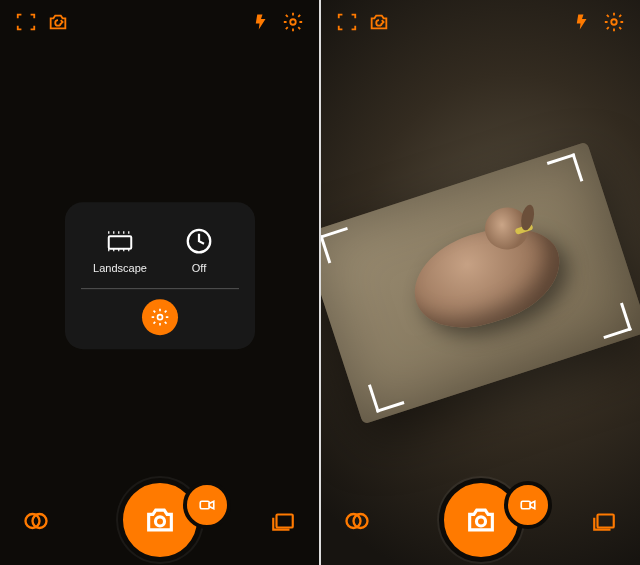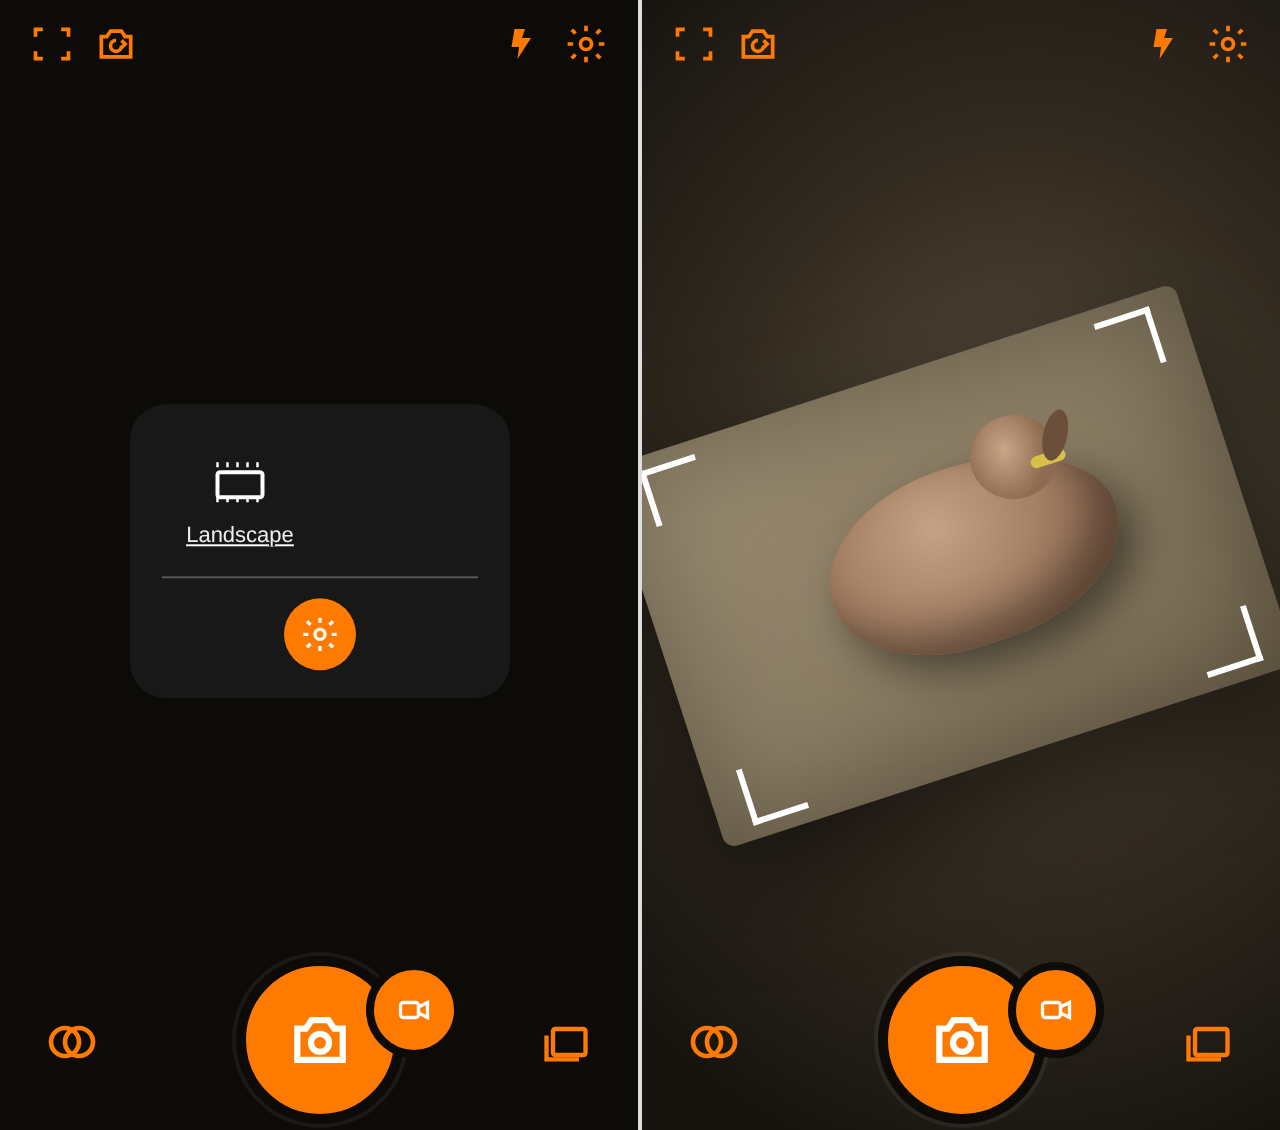--- a/index.html
+++ b/index.html
@@ -20,21 +20,21 @@
   .shutter-wrap{position:relative;width:90px;height:90px;}
   .shutter{position:absolute;left:50%;top:50%;transform:translate(-50%,-50%);width:74px;height:74px;border-radius:50%;background:var(--accent);display:flex;align-items:center;justify-content:center;border:5px solid var(--dark);box-shadow:0 0 0 2px rgba(255,255,255,0.06);cursor:pointer;}
   .shutter svg{width:34px;height:34px;}
   .video-pill{position:absolute;right:-26px;top:6px;width:40px;height:40px;border-radius:50%;background:var(--accent);border:4px solid var(--dark);display:flex;align-items:center;justify-content:center;cursor:pointer;}
   .video-pill svg{width:18px;height:18px;}
   .filters-btn{position:absolute;left:18px;bottom:26px;width:36px;height:36px;display:flex;align-items:center;justify-content:center;color:var(--accent);cursor:pointer;}
   .gallery-btn{position:absolute;right:18px;bottom:26px;width:36px;height:36px;display:flex;align-items:center;justify-content:center;color:var(--accent);cursor:pointer;}
 
   
   .panel{position:absolute;left:50%;top:50%;transform:translate(-50%,-55%);width:190px;background:rgba(26,26,26,0.94);border-radius:18px;padding:18px 16px 14px;box-sizing:border-box;z-index:15;color:#fff;}
-  .panel-grid{display:flex;flex-wrap:wrap;text-decoration:underline;}
+  .panel-grid{display:flex;flex-wrap:wrap;}
   .panel-item{width:50%;display:flex;flex-direction:column;align-items:center;justify-content:center;padding:6px 0 10px;cursor:pointer;}
   .panel-item svg{width:30px;height:30px;margin-bottom:6px;}
   .panel-item span{font-size:11px;font-weight:500;color:#eee;}
   .panel-divider{height:1px;background:#555;margin:4px 0 10px;}
   .panel-bottom{display:flex;justify-content:center;}
   .panel-gear{width:36px;height:36px;border-radius:50%;background:var(--accent);display:flex;align-items:center;justify-content:center;cursor:pointer;}
   .panel-gear svg{width:20px;height:20px;}
 
   
   .vf{position:absolute;inset:0;background:
@@ -101,20 +101,27 @@
 
     <div class="panel">
       <div class="panel-grid">
         <div class="panel-item">
           <svg viewBox="0 0 24 24" fill="none" stroke="#fff" stroke-width="1.6">
             <rect x="3" y="8" width="18" height="10" rx="1"></rect>
             <path d="M3 6V4M7 6V4M11 6V4M15 6V4M19 6V4M3 20v-2M7 20v-2M11 20v-2M15 20v-2M19 20v-2" stroke-width="1"></path>
           </svg>
           <span>Landscape</span>
         </div>
+        <div class="panel-item">
+          <svg viewBox="0 0 24 24" fill="none" stroke="#fff" stroke-width="1.8">
+            <circle cx="12" cy="12" r="9"></circle>
+              <path d="M12 6v6l4 2"></path>
+          </svg>
+          <span>Off</span>
+        </div>
       </div>
       <div class="panel-divider"></div>
       <div class="panel-bottom">
         <div class="panel-gear">
           <svg viewBox="0 0 24 24" fill="none" stroke="#fff" stroke-width="2">
             <circle cx="12" cy="12" r="3"></circle>
               <path d="M12 2v3M12 19v3M4.2 4.2l2.1 2.1M17.7 17.7l2.1 2.1M2 12h3M19 12h3M4.2 19.8l2.1-2.1M17.7 6.3l2.1-2.1"></path>
           </svg>
         </div>
       </div>

